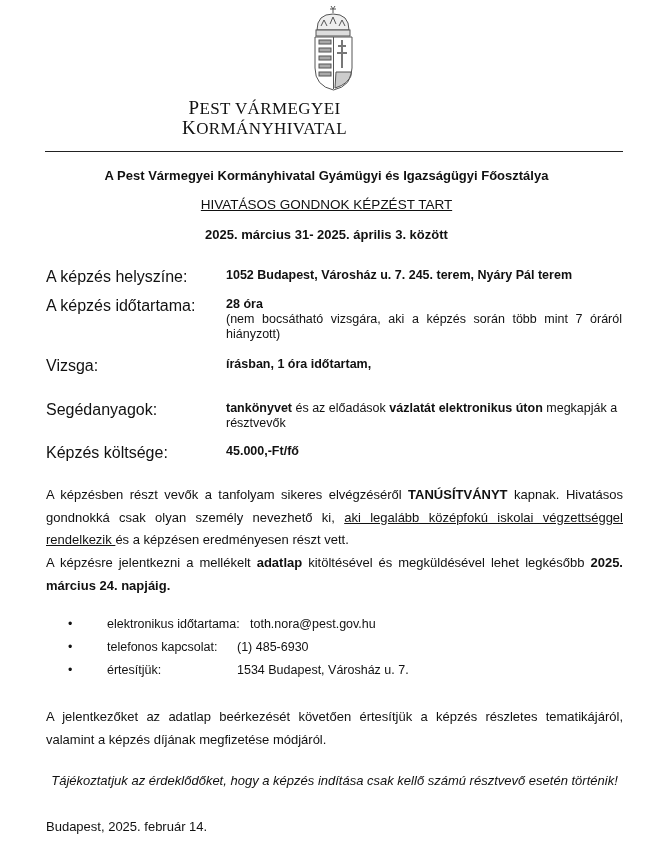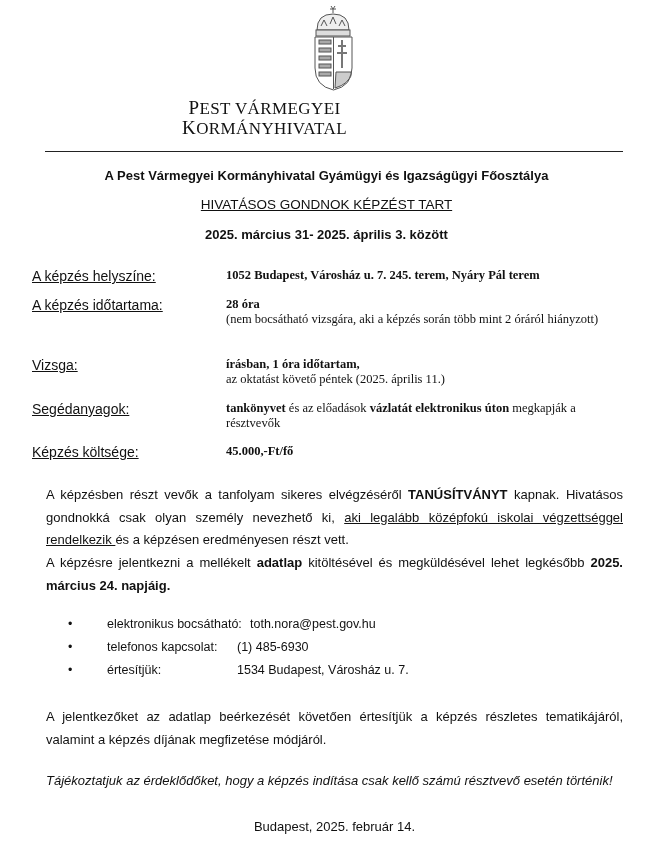--- a/index.html
+++ b/index.html
@@ -17,22 +17,22 @@
   .line1 { top: 97px; }
   .line2 { top: 117px; }
   .rule { position: absolute; left: 45px; top: 151px; width: 578px; height: 1px; background: #222; }
   .center-line {
     position: absolute; left: 0; width: 653px; text-align: center;
     font-size: 13px; font-weight: bold;
   }
   .c1 { top: 168px; }
   .c2 { top: 197px; text-decoration: underline; font-weight: normal; font-size: 13.5px; }
   .c3 { top: 227px; text-align: center; }
-  .field-label { position: absolute; left: 32px; font-size: 14px; text-decoration: underline; }
-  .field-value { position: absolute; left: 226px; width: 396px; font-size: 12.5px; line-height: 15px; font-family: Liberation Serif, serif; }
+  .field-label { position: absolute; left: 46px; font-size: 16px; }
+  .field-value { position: absolute; left: 226px; width: 396px; font-size: 12.5px; line-height: 15px; }
   .b { font-weight: bold; }
   .para {
     position: absolute; left: 46px; width: 577px; font-size: 13px; line-height: 22.5px;
     text-align: justify;
   }
   .u { text-decoration: underline; }
   .bullets { position: absolute; left: 46px; top: 617px; width: 577px; font-size: 12.5px; }
   .bullet-row { height: 23px; position: relative; }
   .bullet-dot { position: absolute; left: 22px; top: 0; }
   .bullet-label { position: absolute; left: 61px; top: 0; }
@@ -71,27 +71,26 @@
 <div class="center-line c3">2025. március 31- 2025. április 3. között</div>
 
 <div class="field-label" style="top:268px">A képzés helyszíne:</div>
 <div class="field-value" style="top:268px">
   <span class="b">1052 Budapest, Városház u. 7. 245. terem, Nyáry Pál terem</span>
 </div>
 
 <div class="field-label" style="top:297px">A képzés időtartama:</div>
 <div class="field-value" style="top:297px;text-align:justify">
   <div class="b">28 óra</div>
-  <div>(nem bocsátható vizsgára, aki a képzés során több mint 2 óráról hiányzott)</div>
+  <div>(nem bocsátható vizsgára, aki a képzés során több mint 7 óráról hiányzott)</div>
 </div>
 
 <div class="field-label" style="top:357px">Vizsga:</div>
 <div class="field-value" style="top:357px">
   <div class="b">írásban, 1 óra időtartam,</div>
-  <div>az oktatást követő péntek (2025. április 11.)</div>
 </div>
 
 <div class="field-label" style="top:401px">Segédanyagok:</div>
 <div class="field-value" style="top:401px">
   <span class="b">tankönyvet</span><span> és az előadások </span><span class="b">vázlatát elektronikus úton</span><span> megkapják a résztvevők</span>
 </div>
 
 <div class="field-label" style="top:444px">Képzés költsége:</div>
 <div class="field-value" style="top:444px">
   <span class="b">45.000,-Ft/fő</span>
@@ -101,32 +100,32 @@
   <span>A képzésben részt vevők a tanfolyam sikeres elvégzéséről </span><span class="b">TANÚSÍTVÁNYT</span><span> kapnak. Hivatásos gondnokká csak olyan személy nevezhető ki, </span><span class="u">aki legalább középfokú iskolai végzettséggel rendelkezik </span><span>és a képzésen eredményesen részt vett.</span>
 </div>
 
 <div class="para" style="top:552px">
   <span>A képzésre jelentkezni a mellékelt </span><span class="b">adatlap</span><span> kitöltésével és megküldésével lehet legkésőbb </span><span class="b">2025. március 24. napjáig.</span>
 </div>
 
 <div class="bullets">
   <div class="bullet-row">
     <span class="bullet-dot">•</span>
-    <span class="bullet-label">elektronikus bocsátható:</span>
+    <span class="bullet-label">elektronikus időtartama:</span>
     <span class="bullet-val inline">toth.nora@pest.gov.hu</span>
   </div>
   <div class="bullet-row">
     <span class="bullet-dot">•</span>
     <span class="bullet-label">telefonos kapcsolat:</span>
     <span class="bullet-val">(1) 485-6930</span>
   </div>
   <div class="bullet-row">
     <span class="bullet-dot">•</span>
     <span class="bullet-label">értesítjük:</span>
     <span class="bullet-val">1534 Budapest, Városház u. 7.</span>
   </div>
 </div>
 
 <div class="para" style="top:706px">A jelentkezőket az adatlap beérkezését követően értesítjük a képzés részletes tematikájáról, valamint a képzés díjának megfizetése módjáról.</div>
 
-<div class="para italic" style="top:770px;text-align:left">Tájékoztatjuk az érdeklődőket, hogy a képzés indítása csak kellő számú résztvevő esetén történik!</div>
+<div class="para italic" style="top:770px;text-align:center">Tájékoztatjuk az érdeklődőket, hogy a képzés indítása csak kellő számú résztvevő esetén történik!</div>
 
-<div class="para" style="top:816px;text-align:center">Budapest, 2025. február 14.</div>
+<div class="para" style="top:816px;text-align:left">Budapest, 2025. február 14.</div>
 
 </body></html>

